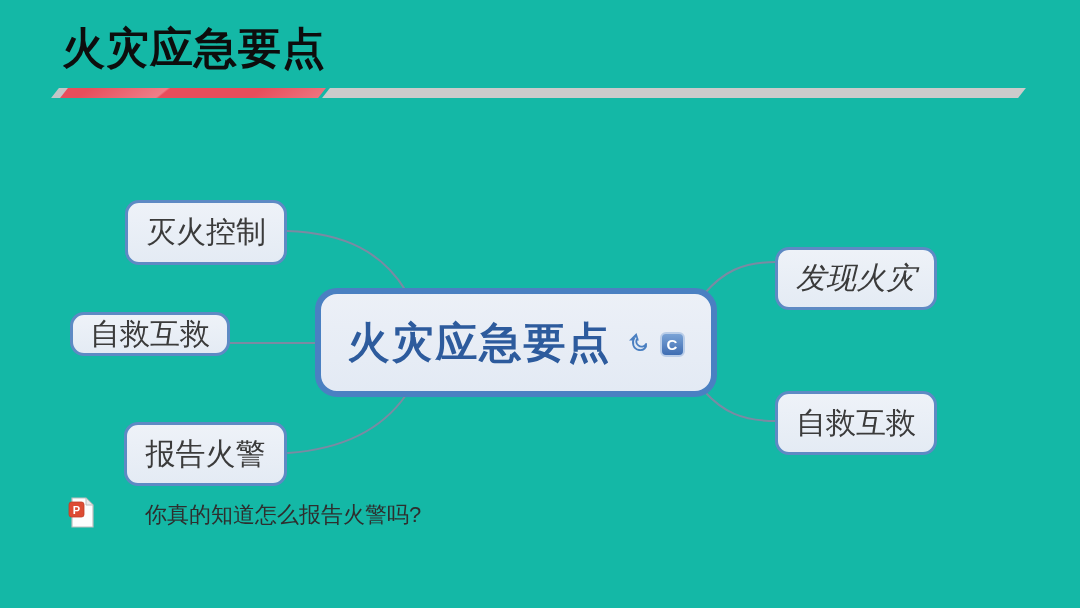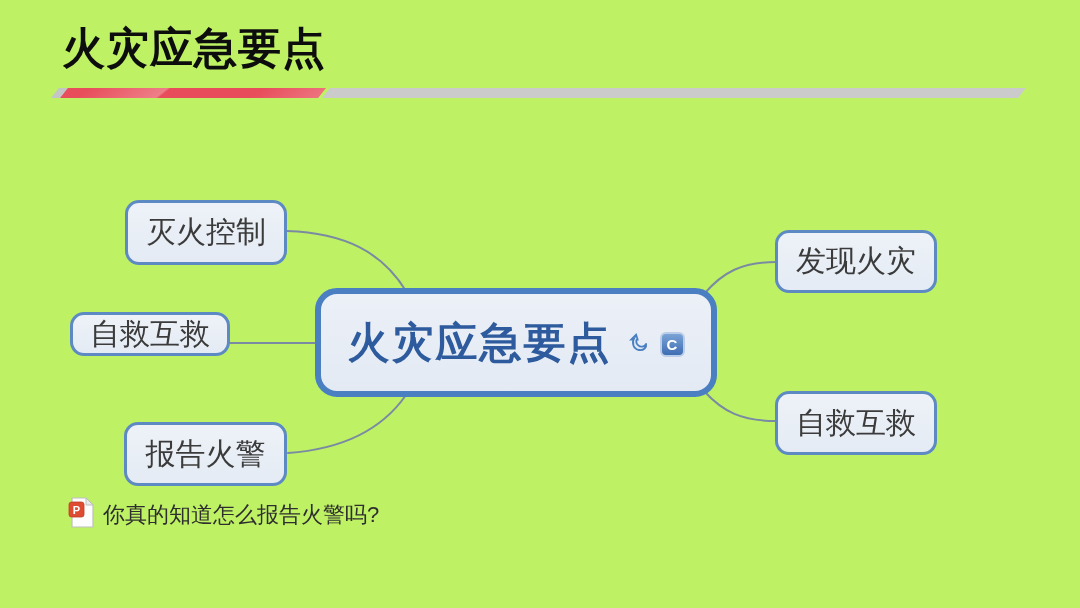--- a/index.html
+++ b/index.html
@@ -1,19 +1,19 @@
 <!DOCTYPE html>
 <html><head>
 <meta charset="utf-8">
 <style>
   * { margin:0; padding:0; box-sizing:border-box; }
   html,body { background:#ffffff; }
   body { font-family:"Liberation Sans", sans-serif; }
   .slide {
-    position:relative; width:1080px; height:608px; background:#bef264; overflow:hidden;
+    position:relative; width:1080px; height:608px; background:#14b8a6; overflow:hidden;
   }
 
   
   .slide-title {
     position:absolute; left:62px; top:20px;
     font-size:43px; font-weight:900; color:#0d0d0d; letter-spacing:1px;
   }
   .divider-seg { position:absolute; top:88px; height:10px; }
   .divider-tip  { left:55px;  width:14px;  background:#c3c5c7; transform:skewX(-38deg); }
   .divider-red  { left:64px;  width:258px; background:#e84d5b; transform:skewX(-38deg); overflow:hidden; }
@@ -29,21 +29,21 @@
 
   .topic {
     position:absolute; display:flex; align-items:center; justify-content:center;
     background:linear-gradient(180deg, #eef2f8 0%, #e4ebf4 100%);
     border:3px solid #5e8ac4; border-radius:14px;
     color:#3b3b3b; font-size:30px;
   }
   .node-quench     { left:125px; top:200px; width:162px; height:65px; }
   .node-selfrescue { left:70px;  top:312px; width:160px; height:44px; }
   .node-report     { left:124px; top:422px; width:163px; height:64px; }
-  .node-discover   { left:775px; top:230px; width:162px; height:63px; }
+  .node-discover   { left:775px; top:247px; width:162px; height:63px;font-style:italic; }
   .node-analyze    { left:775px; top:391px; width:162px; height:64px; }
 
   .central-topic {
     position:absolute; left:315px; top:288px; width:402px; height:109px;
     display:flex; align-items:center; justify-content:center; gap:11px;
     background:linear-gradient(180deg, #ecf0f7 0%, #e3eaf4 100%);
     border:6px solid #4a80c2; border-radius:22px;
   }
   .central-label { font-size:42px; font-weight:bold; color:#2d5b9d; letter-spacing:2px; }
 
@@ -55,21 +55,21 @@
     display:flex; align-items:center; justify-content:center;
     margin-top:4px;
   }
   .arrow-icon { margin-top:4px; }
 
   
   .attachment {
     position:absolute; left:68px; top:497px;
     display:flex; align-items:center; gap:8px;
   }
-  .attachment-text { font-size:22px; color:#2e2e2e; }
+  .attachment-text { font-size:22px; color:#2e2e2e;margin-left:42px; }
 </style>
 </head>
 <body>
 
 <div class="slide">
 
   <div class="slide-title">火灾应急要点</div>
   <div class="divider-seg divider-tip"></div>
   <div class="divider-seg divider-red"></div>
   <div class="divider-seg divider-gray"></div>

